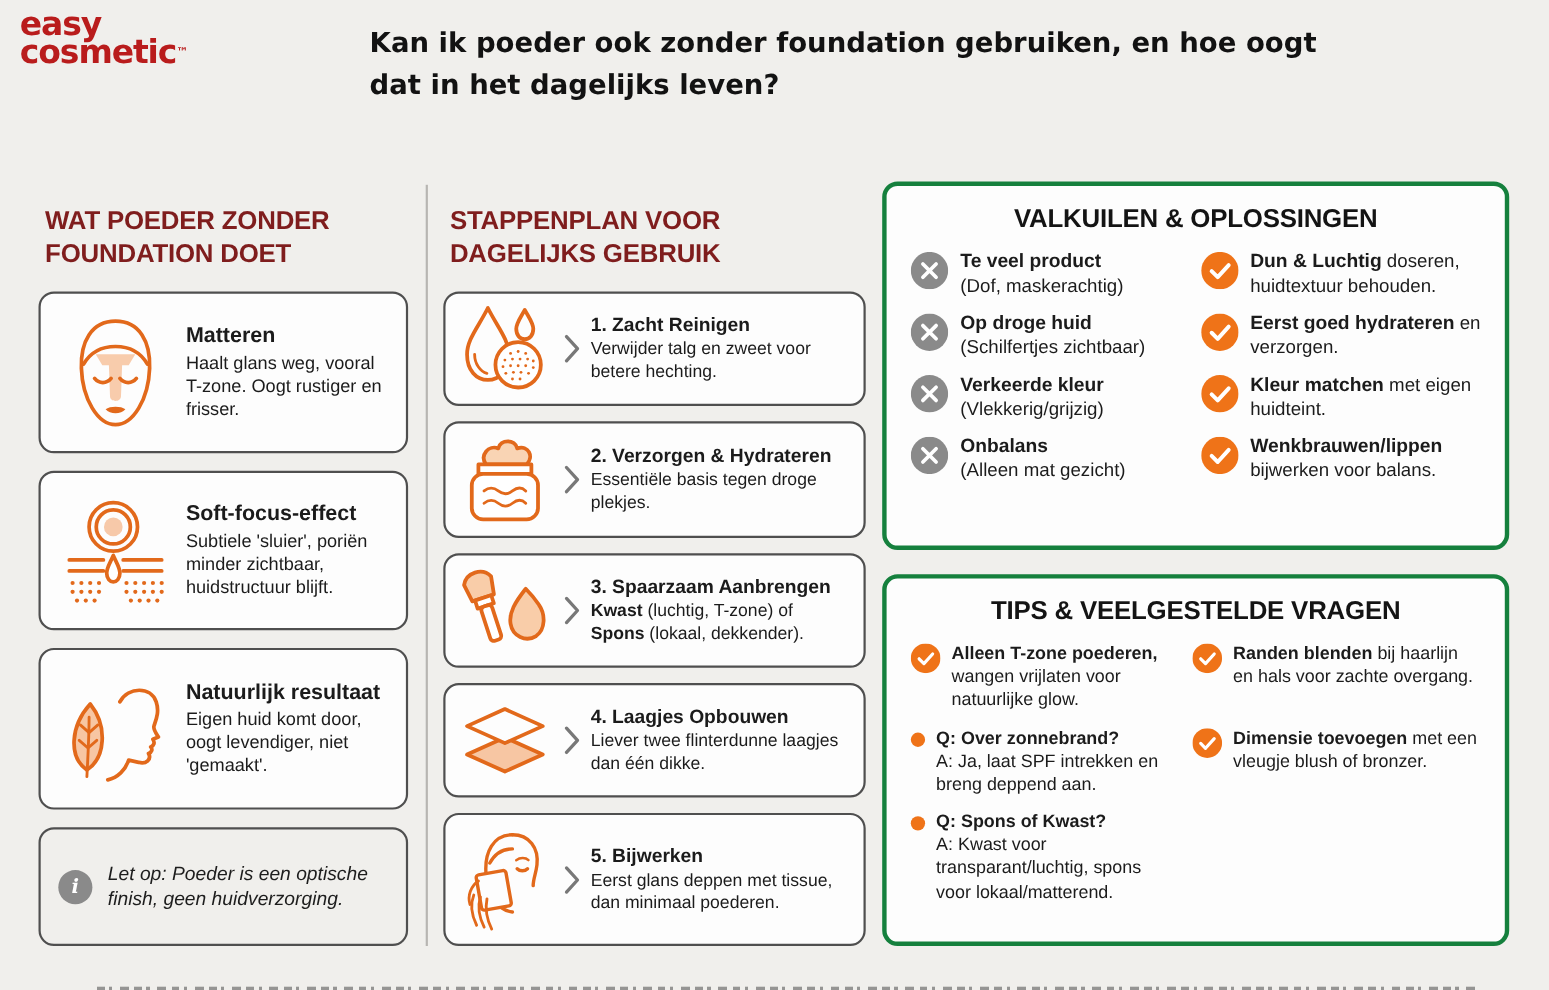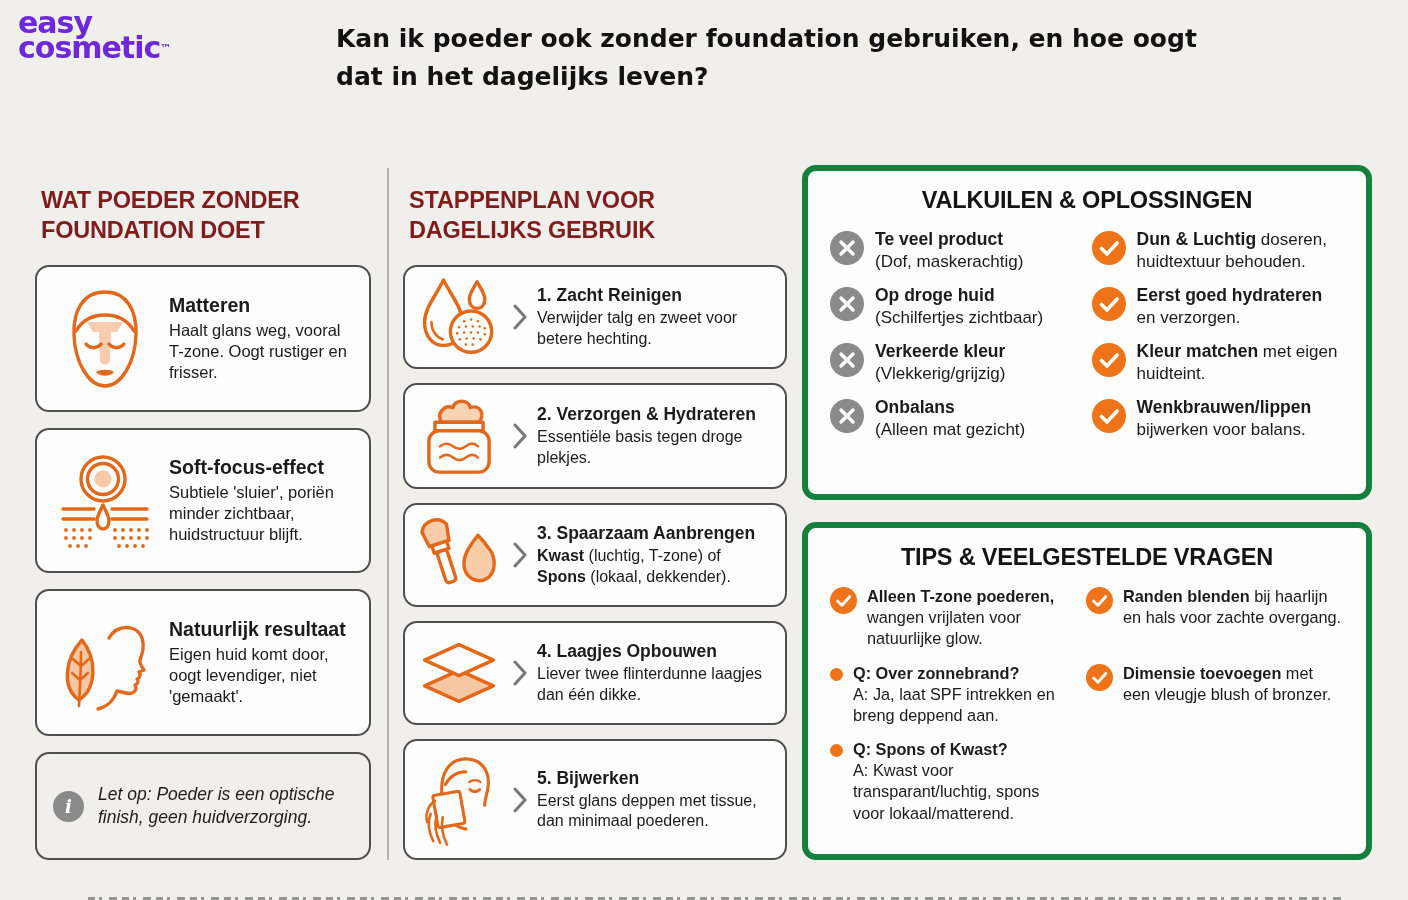--- a/index.html
+++ b/index.html
@@ -8,21 +8,21 @@
     position:relative; width:1408px; height:900px; overflow:hidden;
     background:#f0efec;
     font-family:"Liberation Sans", sans-serif;
     color:#1b1b1b;
   }
   
   .logo {
     position:absolute; left:18px; top:10px;
     font-family:"DejaVu Sans", sans-serif;
     font-weight:bold; font-size:30px; line-height:0.84;
-    letter-spacing:-1px; color:#6d28d9;
+    letter-spacing:-1px; color:#b91c1c;
   }
   .logo .tm { font-size:11px; letter-spacing:0; vertical-align:6px; }
   .main-title {
     position:absolute; left:300px; top:20px; width:1000px;
     font-family:"DejaVu Sans", sans-serif;
     font-weight:bold; font-size:25px; line-height:1.52; color:#121212;margin-left:36px;
   }
   
   .divider {
     position:absolute; left:387px; top:168px; width:2px; height:692px;
@@ -64,21 +64,21 @@
   .step-card.h106 { height:106px; }
   .step-card.tall { height:121px; }
   .step-icon { width:88px; display:flex; justify-content:center; flex-shrink:0; }
   .step-chevron { width:22px; display:flex; justify-content:center; flex-shrink:0; }
   .step-text { flex:1; }
   .step-title { font-size:17.5px; font-weight:bold; margin-bottom:2px; }
   .step-body  { font-size:16px; line-height:1.27; }
   
   .bigbox {
     position:absolute; left:802px; width:570px;
-    background:#fdfdfd; border:6px solid #15803d; border-radius:14px;
+    background:#fdfdfd; border:4px solid #15803d; border-radius:14px;
     padding:16px 22px 12px 22px;
   }
   #box-pitfalls { top:165px; height:335px; }
   #box-tips     { top:522px; height:338px; }
   .box-title {
     text-align:center; font-size:23.5px; font-weight:bold; letter-spacing:-0.2px;
     margin-bottom:15px; color:#141414;
   }
   .pit-grid {
     display:grid; grid-template-columns:1fr 1.02fr; column-gap:14px; row-gap:13px;

